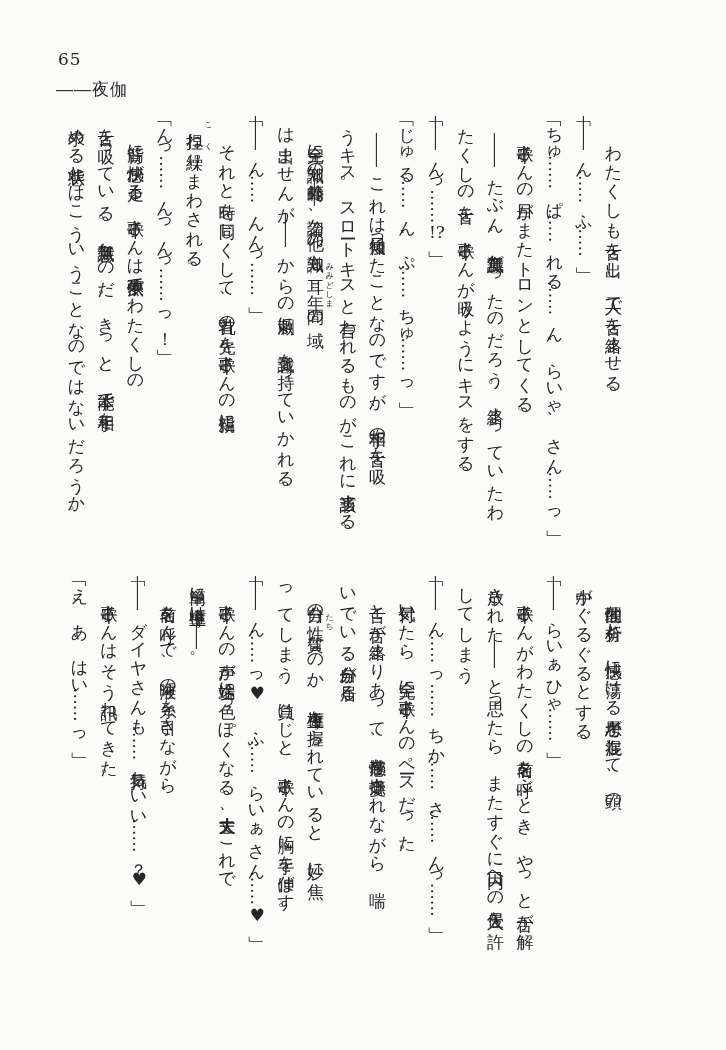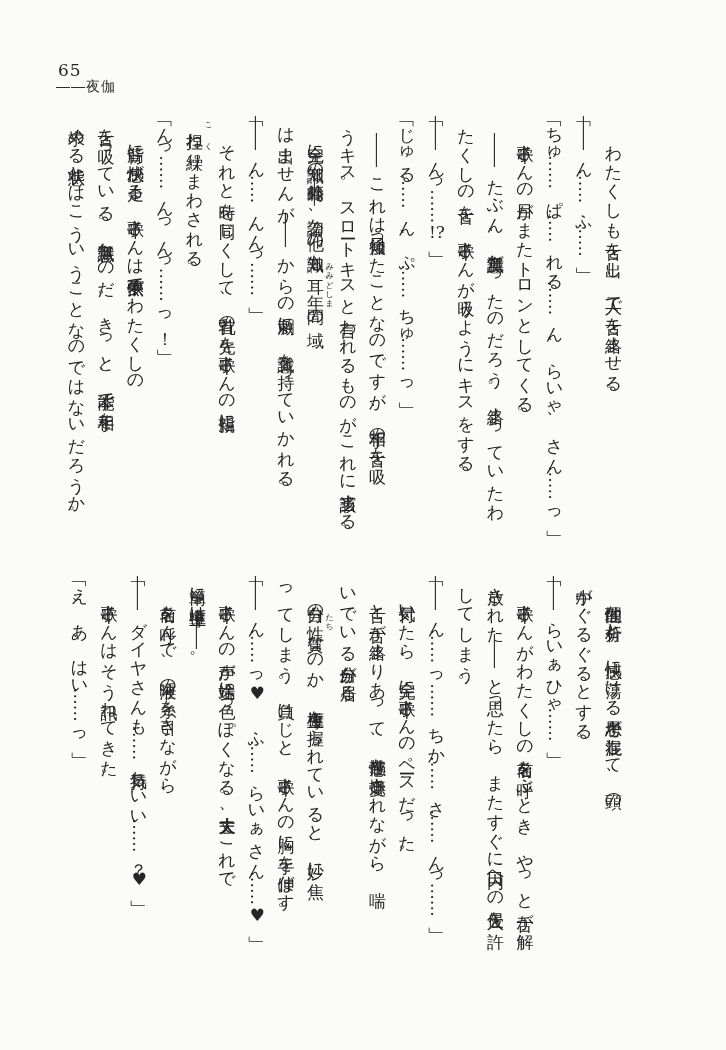--- a/index.html
+++ b/index.html
@@ -2,26 +2,26 @@
 <html lang="ja"><head>
 <meta charset="utf-8">
 <style>
   html,body{margin:0;padding:0;}
   body{
     width:726px;height:1050px;position:relative;overflow:hidden;
     background:#fbfbfa;color:#262626;
     font-family:"DejaVu Serif","Liberation Serif",serif;
   }
   .page-number{
-    position:absolute;top:60px;left:58px;
+    position:absolute;top:49px;left:58px;
     font-size:17px;letter-spacing:1px;
   }
   .running-header{
     position:absolute;top:78px;left:56px;
-    font-size:14px;letter-spacing:1px;
+    font-size:17px;letter-spacing:1px;
   }
   .vblock{
     position:absolute;right:98px;
     writing-mode:vertical-rl;text-orientation:mixed;
     font-size:17px;line-height:29.5px;
   }
   .vblock-top{top:116px;height:452px;}
   .vblock-bottom{top:576px;height:466px;}
   .vblock p{margin:0;padding:0;line-height:29.5px;}
   .vblock p.indent{text-indent:17px;}

